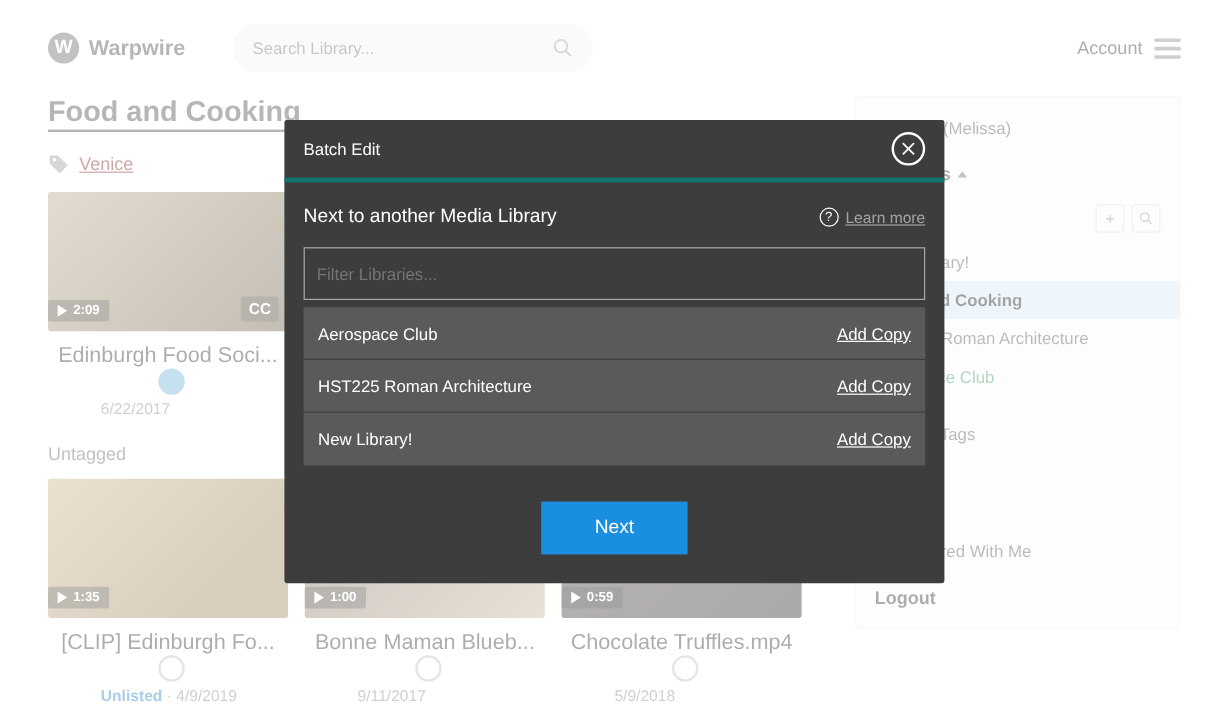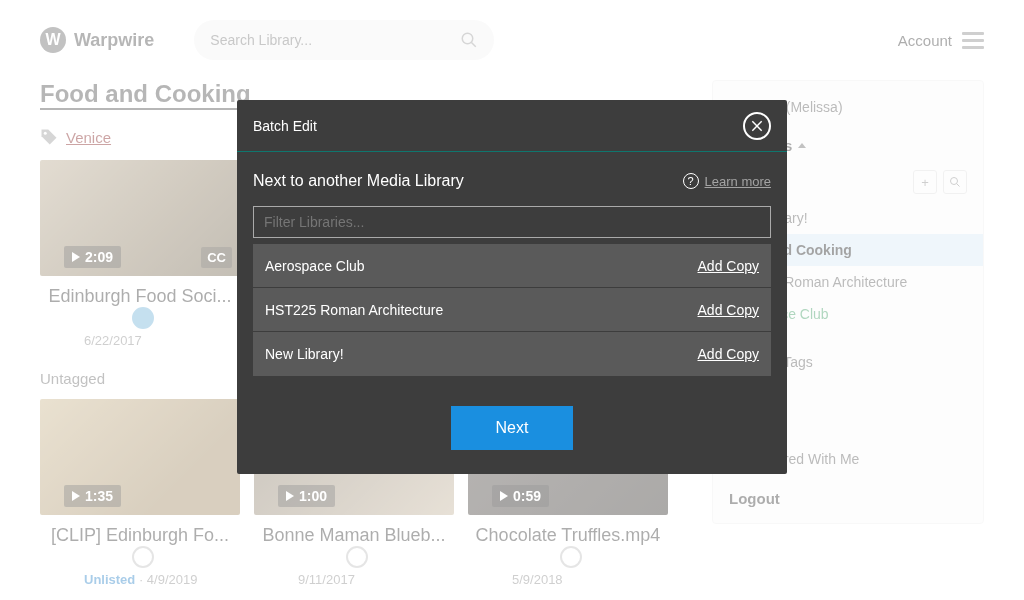--- a/index.html
+++ b/index.html
@@ -58,23 +58,23 @@
   .card { width: 200px; }
   .thumb {
     width: 200px; height: 116px; position: relative;
     background: linear-gradient(135deg,#b8a88d 0%, #8a7a5f 60%, #6b5e47 100%);
     border-radius: 2px;
   }
   .thumb.t2 { background: linear-gradient(135deg,#c9b48a 0%, #a08860 70%); }
   .thumb.t3 { background: linear-gradient(135deg,#7a6d5a 0%, #c3b39a 100%); }
   .thumb.t4 { background: linear-gradient(135deg,#4d4641 0%, #2e2a26 100%); }
   .duration {
-    position: absolute; left: 24px; bottom: 8px;
+    position: absolute; left: 0; bottom: 8px;
     background: rgba(0,0,0,0.45); color: #fff;
-    font-size: 14px; font-weight: 700; padding: 3px 8px; border-radius: 2px;
+    font-size: 11px; font-weight: 700; padding: 3px 8px; border-radius: 2px;
     display: flex; align-items: center; gap: 5px;
   }
   .cc-badge {
     position: absolute; right: 8px; bottom: 8px;
     color: #fff; font-size: 13px; font-weight: 700;
     background: rgba(0,0,0,0.35); padding: 3px 6px; border-radius: 2px;
   }
   .card-title { font-size: 18px; color: #333; margin-top: 10px; display: flex; justify-content: space-between; align-items: center; flex-direction: column; }
   .card-title .t { flex:1; white-space: nowrap; overflow:hidden; text-overflow: ellipsis;}
   .circle {
@@ -108,39 +108,39 @@
     position: absolute; inset:0; background: rgba(255,255,255,0.6);
     display:flex; align-items:flex-start; justify-content:center;
   }
   .modal {
     margin-top: 100px;
     width: 550px; background: #3d3d3d; color:#fff;
     border-radius: 2px; font-size: 14px;
   }
   .modal-head {
     height: 52px; display:flex; align-items:center;
-    padding: 0 16px; border-bottom: 1px solid #0f766e;
+    padding: 0 16px; border-bottom: 4px solid #0f766e;
     justify-content: space-between;
   }
   .close-btn {
     width:28px; height:28px; border: 2px solid #fff; border-radius:50%;
     display:flex; align-items:center; justify-content:center; color:#fff;
     cursor:pointer;
   }
   .modal-body { padding: 20px 16px 24px; }
   .modal-subhead { display:flex; justify-content:space-between; align-items:center; margin-bottom:16px;}
   .modal-subhead h2 { font-size:16px; font-weight:500; }
   .learn { display:flex; align-items:center; gap:6px; font-size:13px;}
   .learn a { color:#a3a3a3; text-decoration: underline;}
   .qmark {
     width:16px; height:16px; border:1.5px solid #fff; border-radius:50%;
     display:inline-flex; align-items:center; justify-content:center; font-size:11px;
   }
   .filter-input {
-    width:100%; height:32px; background:transparent; border:1px solid #aaa;
+    width:100%; height:44px; background:transparent; border:1px solid #aaa;
     color:#fff; padding: 0 10px; font-size:14px; margin-bottom:6px;
   }
   .lib-row {
     background: #5a5a5a; display:flex; align-items:center;
     justify-content:space-between; height:44px; padding:0 12px;
     border-bottom: 1px solid #3d3d3d;
   }
   .lib-row:last-of-type { border-bottom:none; }
   .addcopy { text-decoration: underline; cursor:pointer; }
   .next-btn {

